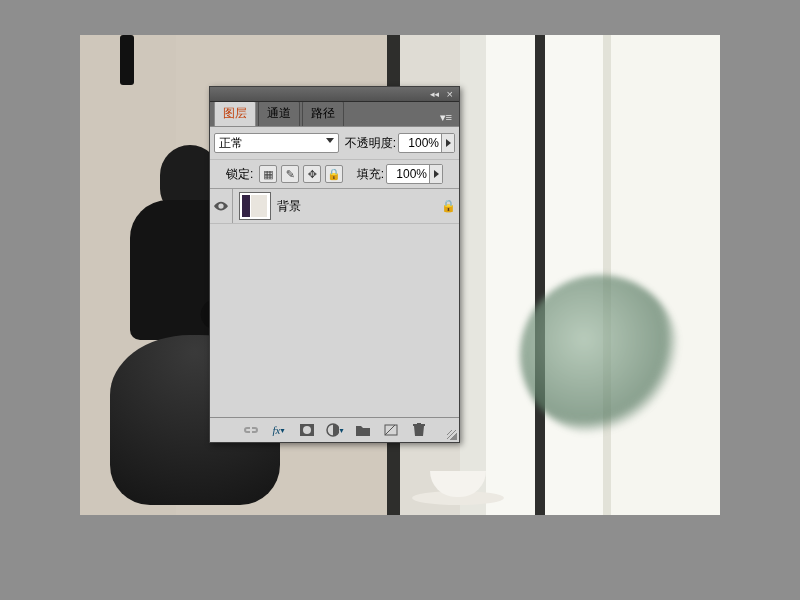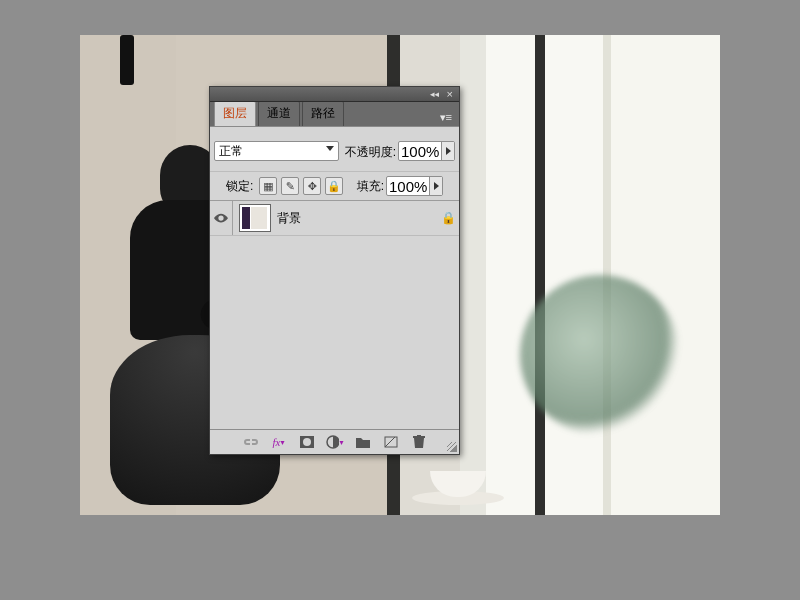--- a/index.html
+++ b/index.html
@@ -26,26 +26,26 @@
   
   .panel{position:absolute;left:209px;top:86px;width:249px;background:#d5d5d5;border:1px solid #3f3f3f;box-shadow:2px 2px 6px rgba(0,0,0,.45);}
   .panel-head{height:14px;background:linear-gradient(#6b6b6b,#525252);border-bottom:1px solid #2c2c2c;position:relative}
   .head-collapse{position:absolute;right:20px;top:2px;color:#ddd;font-size:9px;line-height:10px;cursor:default}
   .head-close{position:absolute;right:6px;top:1px;color:#ddd;font-size:11px;line-height:12px}
   .tabs{display:flex;align-items:flex-end;height:22px;background:#6b6b6b;padding:2px 4px 0 4px;border-bottom:1px solid #8a8a8a}
   .tab{padding:3px 8px 4px 8px;margin-right:2px;color:#000000;border:1px solid #4a4a4a;border-bottom:none;border-radius:2px 2px 0 0;background:#6b6b6b}
   .tab.active{background:#d5d5d5;color:#c2410c;border-color:#8a8a8a}
   .tabs-menu{margin-left:auto;color:#e6e6e6;padding:0 3px;font-size:11px;position:relative;top:-2px}
 
-  .row{display:flex;align-items:flex-end;height:24px;padding:10px 4px;border-bottom:1px solid #bdbdbd}
+  .row{display:flex;align-items:center;height:24px;padding:4px 4px;border-bottom:1px solid #bdbdbd}
   .select{flex:1;display:flex;align-items:center;height:18px;padding:0 4px;border:1px solid #8e8e8e;background:#fff;border-radius:2px;margin-right:6px;position:relative}
   .select .caret{position:absolute;right:4px;top:4px;width:0;height:0;border-left:4px solid transparent;border-right:4px solid transparent;border-top:5px solid #333}
   .lbl{color:#000;margin-right:2px;white-space:nowrap}
   .pct{display:flex;align-items:center;border:1px solid #8e8e8e;background:#fff;height:18px;border-radius:2px}
-  .pct input{width:38px;border:none;text-align:right;font-size:15px;padding:0 2px;background:transparent;outline:none}
+  .pct input{width:38px;border:none;text-align:right;font-size:12px;padding:0 2px;background:transparent;outline:none}
   .pct .step{width:12px;height:18px;border-left:1px solid #8e8e8e;background:#e6e6e6;display:flex;align-items:center;justify-content:center}
   .pct .tri{width:0;height:0;border-top:4px solid transparent;border-bottom:4px solid transparent;border-left:5px solid #333}
 
   .row2{display:flex;align-items:center;height:24px;padding:2px 16px;border-bottom:1px solid #9c9c9c}
   .lockicons{display:flex;gap:4px;margin:0 4px}
   .lockicons span{width:16px;height:16px;border:1px solid #8e8e8e;background:#e8e8e8;display:flex;align-items:center;justify-content:center;font-size:11px;color:#444;border-radius:2px}
 
   .layers{height:228px;overflow:auto;background:#d5d5d5}
   .layer{display:flex;align-items:center;height:34px;border-bottom:1px solid #bcbcbc}
   .layer.sel{background:#2a7be4;color:#fff}
@@ -54,21 +54,21 @@
   .thumb{width:30px;height:26px;margin:0 6px;border:1px solid #666;background:#fff;position:relative;overflow:hidden}
   .thumb.trans{background:
     repeating-conic-gradient(#ccc 0 25%,#fff 0 50%) 0 0/8px 8px}
   .thumb .mini{position:absolute;left:2px;top:2px;width:8px;height:22px;background:#324}
   .thumb .mini2{position:absolute;left:11px;top:2px;width:16px;height:22px;background:#e9e5de}
   .lname{flex:1;white-space:nowrap;overflow:hidden;text-overflow:ellipsis}
   .layer .lock{width:20px;text-align:center;color:#555;font-size:12px}
   .layer.sel .lock{color:#fff}
   .layer .ital{}
 
-  .footer{height:24px;border-top:1px solid #8d8d8d;background:#d5d5d5;display:flex;align-items:center;justify-content:center;gap:10px;color:#a21caf}
+  .footer{height:24px;border-top:1px solid #8d8d8d;background:#d5d5d5;display:flex;align-items:center;justify-content:center;gap:10px;color:#0c4a6e}
   .footer .ic{width:18px;height:16px;display:flex;align-items:center;justify-content:center}
   .footer .ic.dis{opacity:.45}
   .grip{position:absolute;right:2px;bottom:2px;width:10px;height:10px;background:
     linear-gradient(135deg,transparent 0 3px,#888 3px 4px,transparent 4px 6px,#888 6px 7px,transparent 7px 9px,#888 9px 10px)}
   
   .svg-fill{fill:#555}
 </style>
 </head>
 <body>
 

